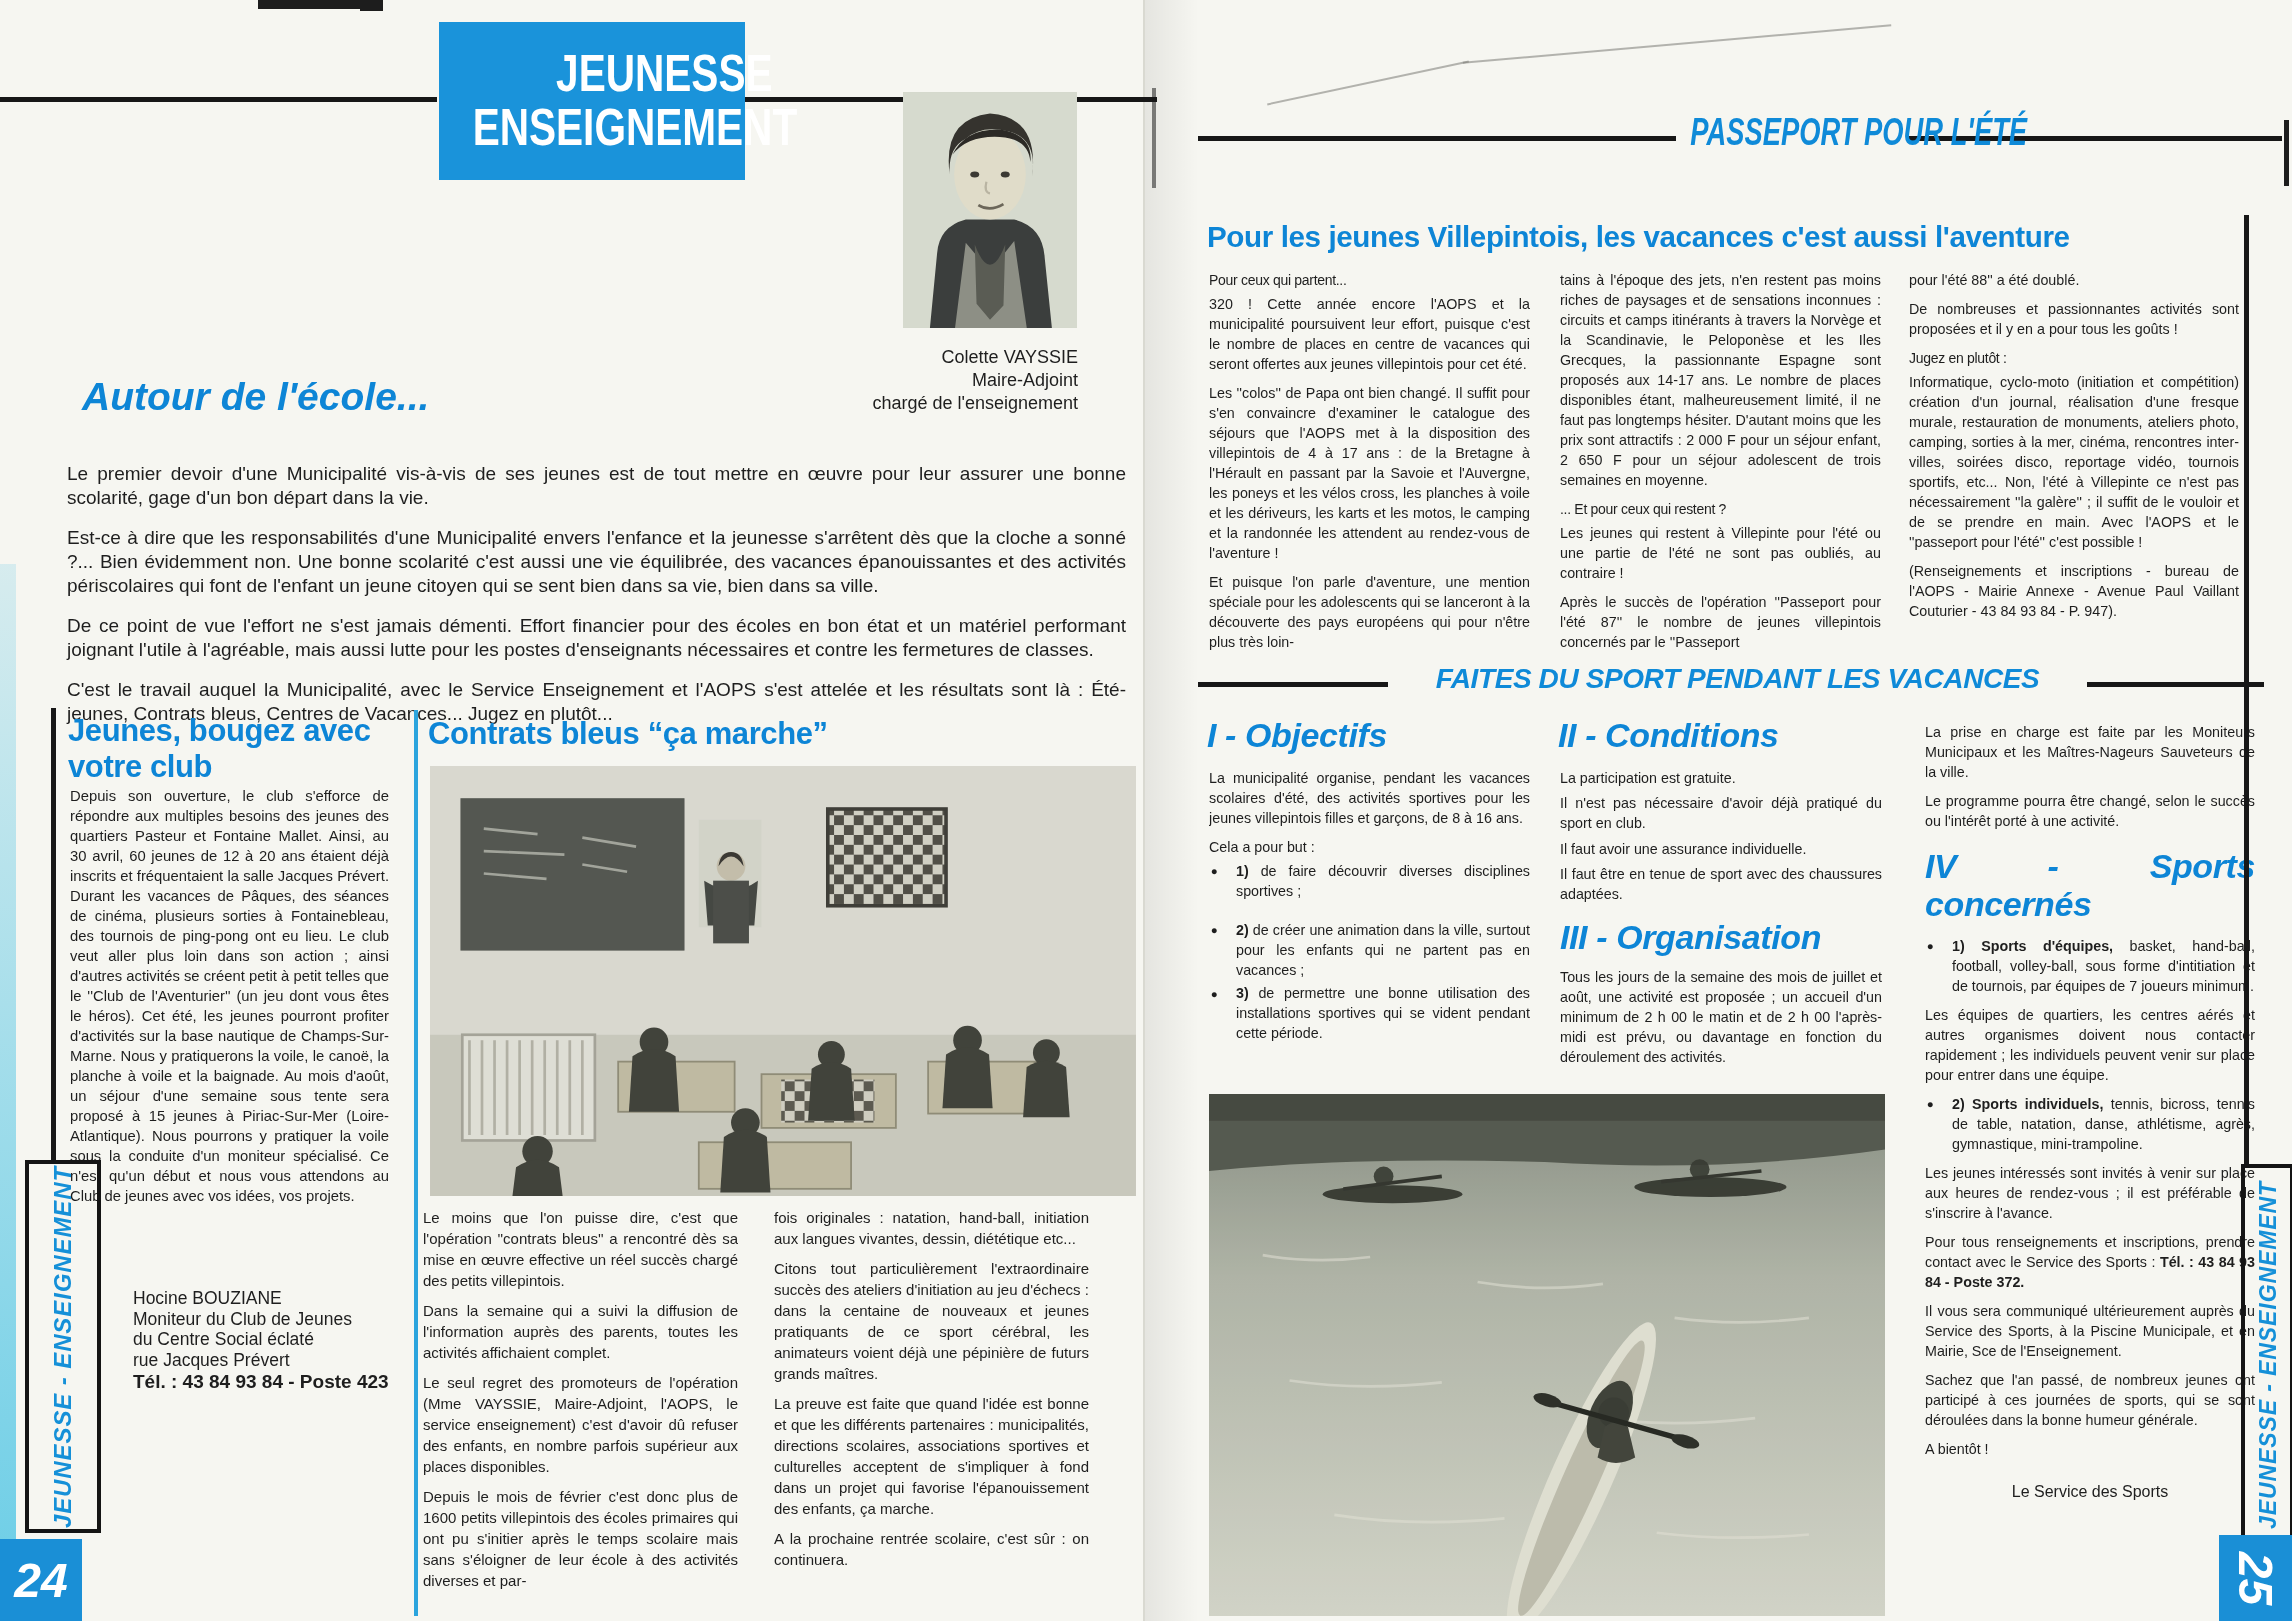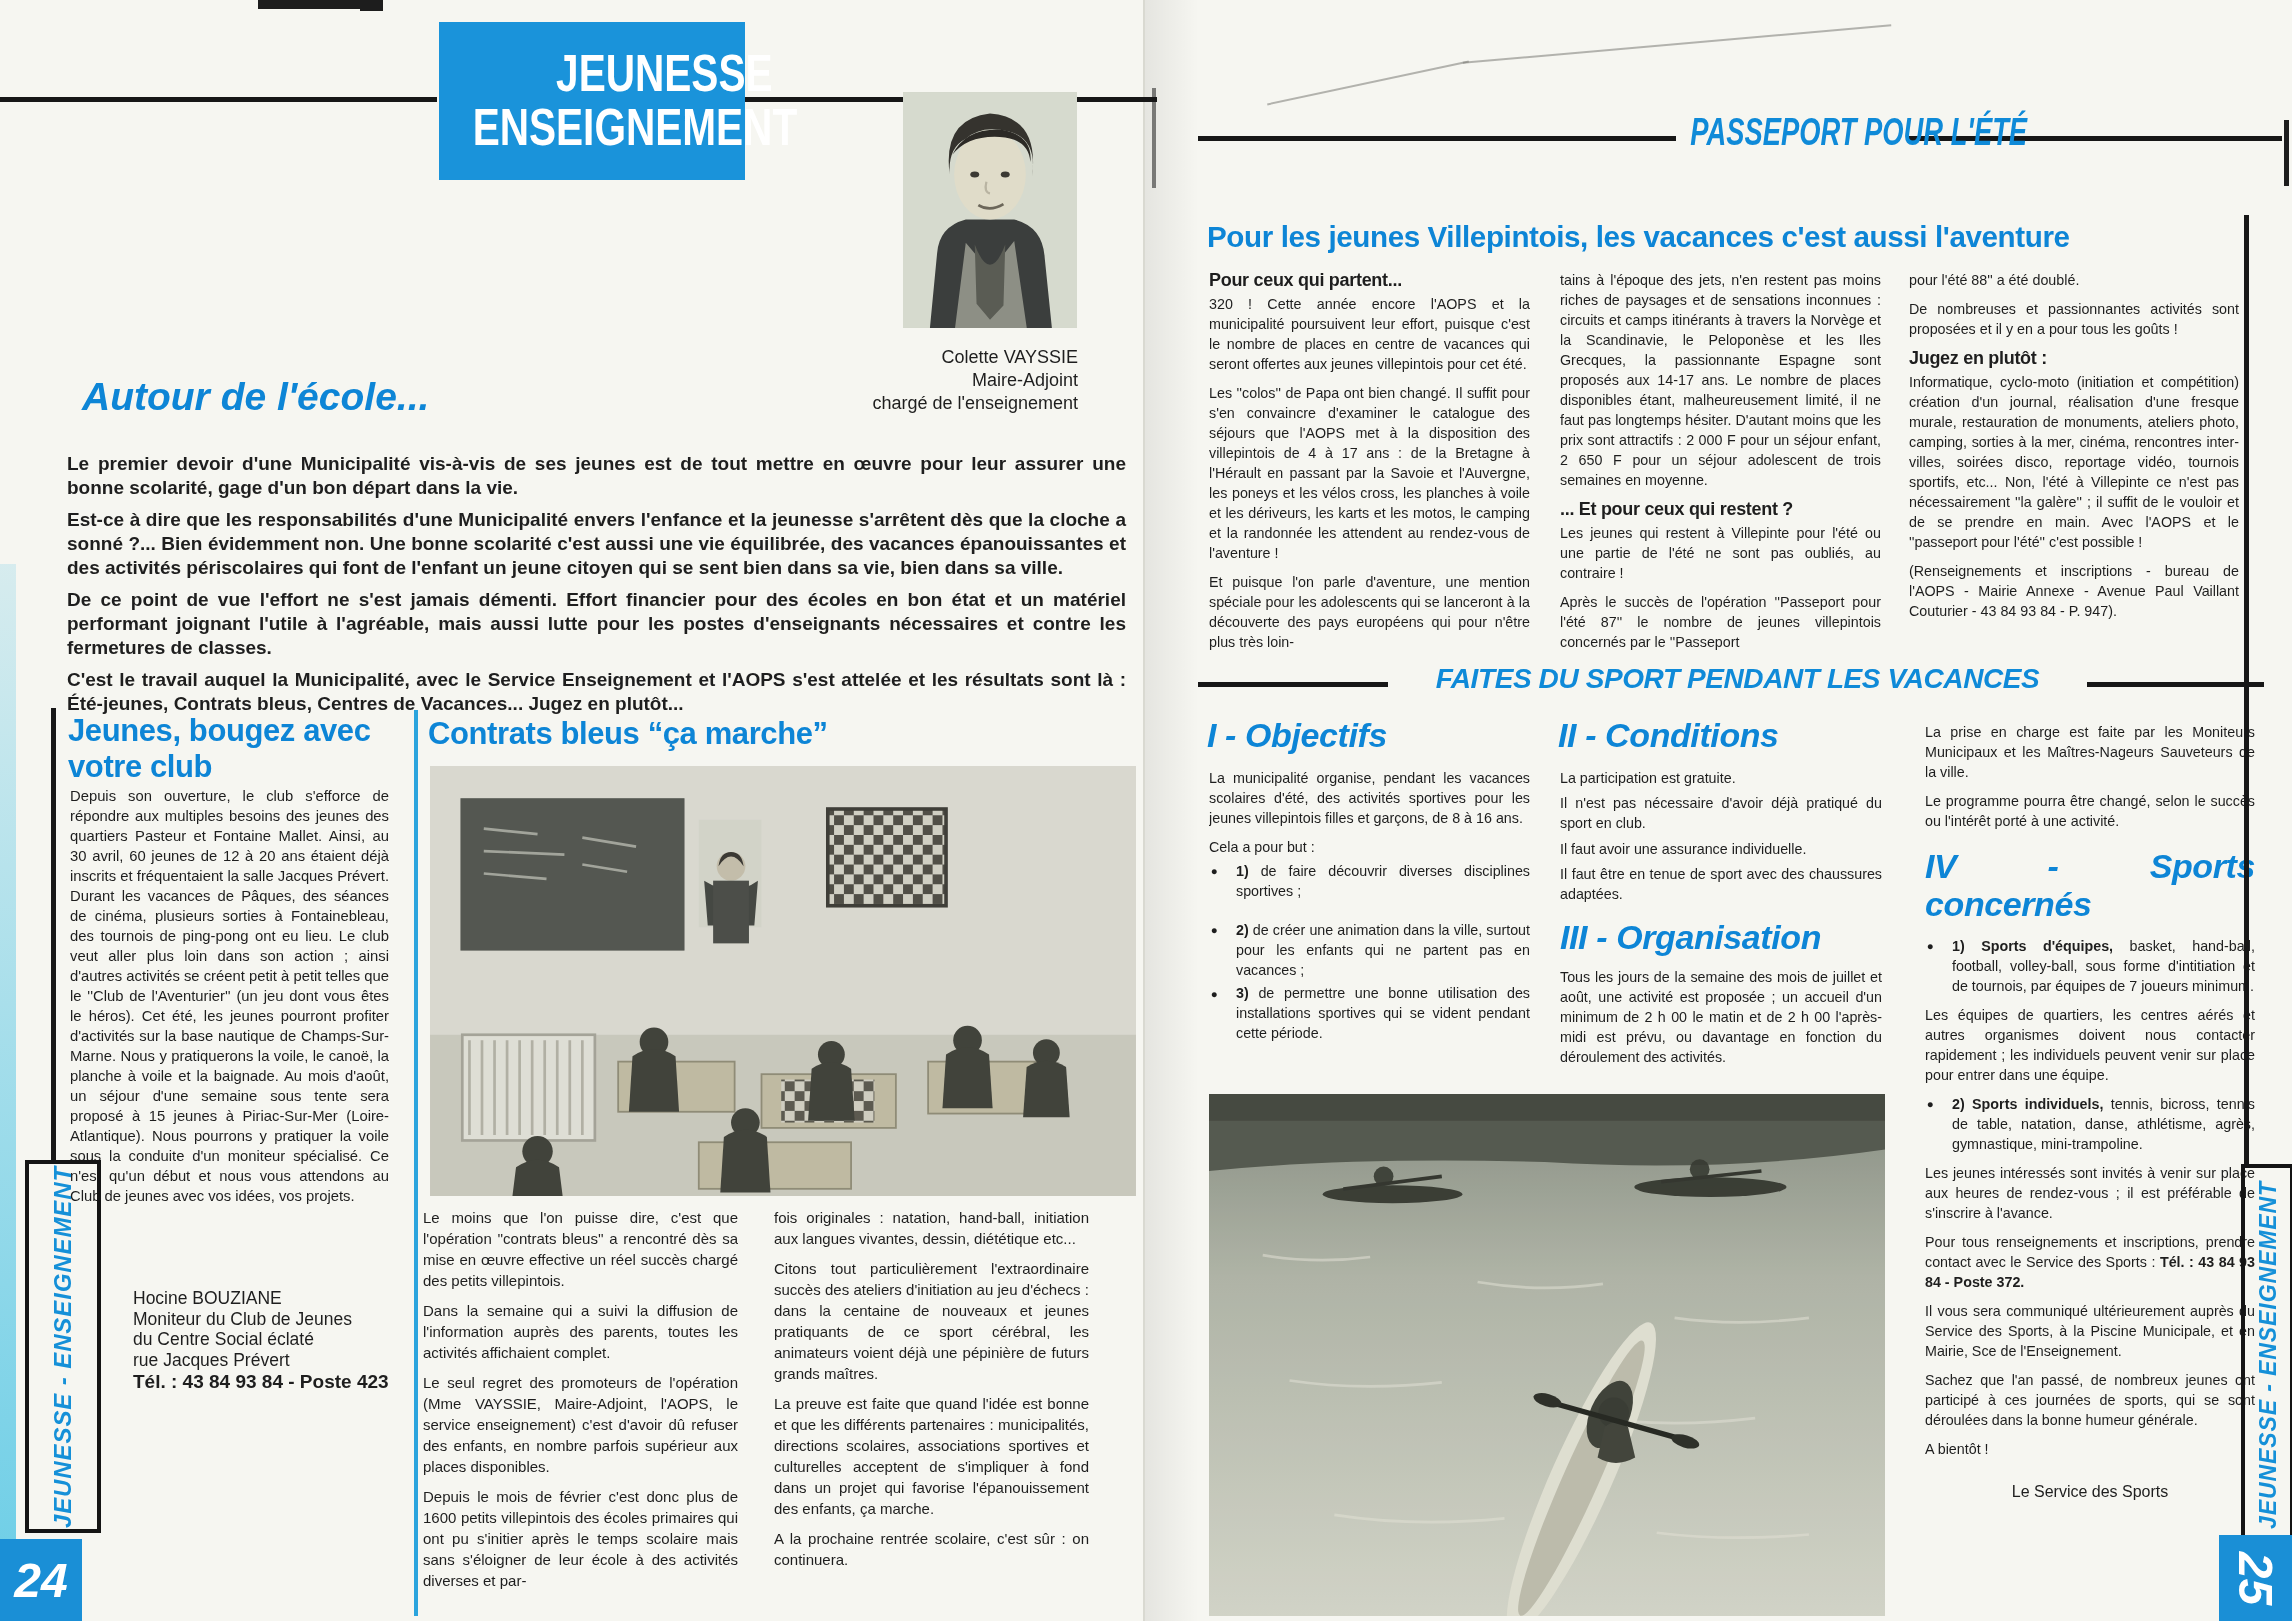--- a/index.html
+++ b/index.html
@@ -24,26 +24,26 @@
   .section-box .l1,.section-box .l2{font-weight:bold;line-height:1.02;transform:scaleX(.78);white-space:nowrap;}
   .section-box .l1{font-size:52px;text-align:center;padding-left:107px;transform-origin:center;}
   .section-box .l2{font-size:52px;text-align:center;transform-origin:center;}
   
   .h-ecole{position:absolute;left:82px;top:375px;font-size:39px;font-weight:bold;font-style:italic;color:#0d85d6;}
   .h-col{font-size:31px;font-weight:bold;color:#0d85d6;line-height:36px;letter-spacing:-0.4px;}
   .h-roman{font-size:34px;font-weight:bold;font-style:italic;color:#0d85d6;line-height:38px;letter-spacing:-0.4px;}
   .banner-text{font-weight:bold;font-style:italic;color:#0f8ad8;}
   
   .jbody{position:absolute;left:67px;top:446px;width:1059px;font-size:19px;line-height:24px;text-align:justify;}
-  .jbody p{margin:6px 0 8px 0;font-weight:bold;}
+  .jbody p{margin:16px 0 8px 0;}
   .coltext{position:absolute;text-align:justify;overflow:hidden;}
   .coltext p{margin:0 0 9px 0;}
   .fs-left{font-size:15px;line-height:21px;}
   .fs-right{font-size:14.3px;line-height:20px;}
-  .subhead{font-weight:bold;font-size:18px;letter-spacing:-0.3px;}
+  .subhead{font-weight:normal;font-size:14px;letter-spacing:-0.3px;}
   .caption{position:absolute;left:840px;top:346px;width:238px;text-align:right;font-size:18px;line-height:23px;}
   .sig{position:absolute;left:133px;top:1288px;width:278px;font-size:17.5px;line-height:20.6px;}
   .sig-tel{font-weight:bold;font-size:19px;margin-top:1.8px;}
   .bullet{position:relative;padding-left:27px;}
   .bullet::before{content:"\25CF";position:absolute;left:1.8px;top:0.9px;font-size:11.6px;}
   .blead{font-weight:bold;}
   
   .sidebox{position:absolute;border:4.5px solid #141414;}
   .sidebox .vert{position:absolute;left:50%;top:50%;transform:translate(-50%,-50%) rotate(-90deg);
                  white-space:nowrap;font-weight:bold;font-style:italic;color:#1590d8;font-size:24px;letter-spacing:0.9px;}

